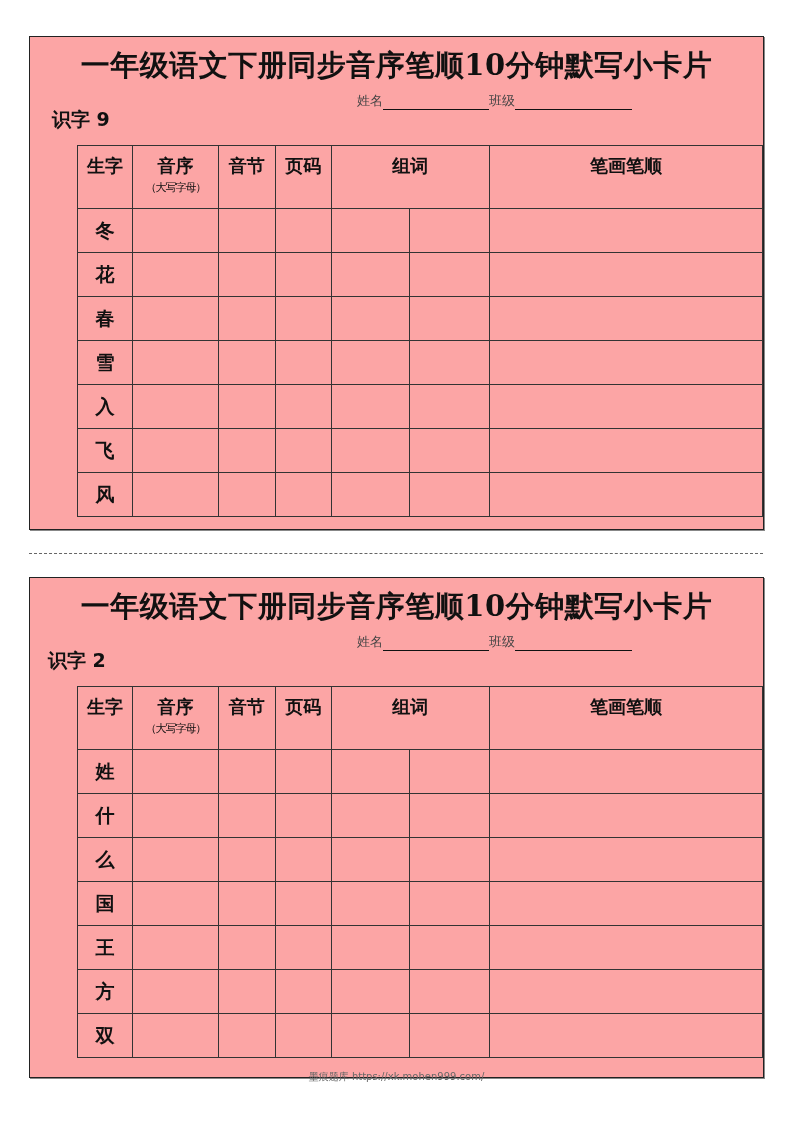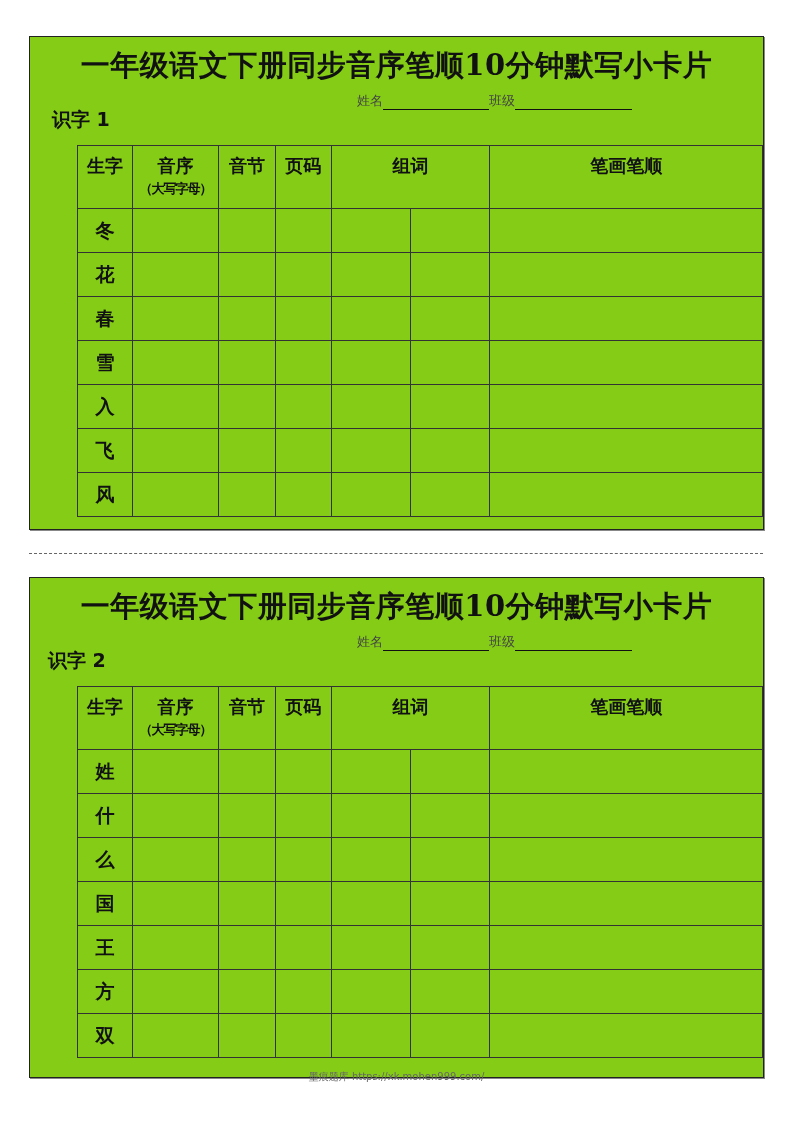--- a/index.html
+++ b/index.html
@@ -3,21 +3,21 @@
 <meta charset="utf-8">
 <style>
   html, body { margin: 0; padding: 0; }
   body {
     width: 793px; height: 1122px; position: relative; background: #ffffff;
     font-family: "DejaVu Sans", "Liberation Sans", sans-serif; color: #111;
     overflow: hidden;
   }
   .card {
     position: absolute; left: 29px; width: 733px;
-    border: 1px solid #222; box-shadow: 1px 1px 0 #888; background: #84cc16;
+    border: 1px solid #222; box-shadow: 1px 1px 0 #888; background: #fca5a5;
   }
   .card.c1 { top: 36px; height: 492px; }
   .card.c2 { top: 577px; height: 499px; }
   .title {
     position: absolute; left: 0; right: 0; text-align: center;
     font-family: "DejaVu Serif", "Liberation Serif", serif;
     font-weight: bold; font-size: 29px; letter-spacing: 0.5px; color: #111;
   }
   .c1 .title { top: 9px; }
   .c2 .title { top: 9px; }
@@ -39,39 +39,39 @@
   }
   .c1 table.grid { top: 108px; }
   .c2 table.grid { top: 108px; }
   table.grid td, table.grid th {
     border: 1.3px solid #333; padding: 0; text-align: center; vertical-align: middle;
   }
   table.grid th {
     height: 62px; vertical-align: top; font-weight: bold; font-size: 18px; color: #111;
   }
   table.grid th .h { display: block; margin-top: 8px; }
-  table.grid th .sub { display: block; font-size: 13px; font-weight: bold; margin-top: 2px; letter-spacing: -1px; }
+  table.grid th .sub { display: block; font-size: 11px; font-weight: normal; margin-top: 2px; letter-spacing: -1px; }
   table.grid td { height: 43px; }
   table.grid td.char { font-weight: bold; font-size: 19px; color: #111; }
 
   .divider {
     position: absolute; left: 29px; width: 734px; top: 553px;
     border-top: 1px dashed #666;
   }
   .footer {
     position: absolute; left: 0; right: 0; top: 1070px; text-align: center;
     font-size: 10px; color: #666;
   }
 </style>
 </head>
 <body>
 
 <div class="card c1">
   <div class="title">一年级语文下册同步音序笔顺10分钟默写小卡片</div>
-  <div class="lesson">识字 1</div>
+  <div class="lesson">识字 9</div>
   <div class="namerow">
     <span>姓名</span><span class="blank b1"></span><span>班级</span><span class="blank b2"></span>
   </div>
   <table class="grid">
     <colgroup>
       <col style="width:57px">
         <col style="width:90px">
         <col style="width:59px">
         <col style="width:58px">
         <col style="width:83px">

